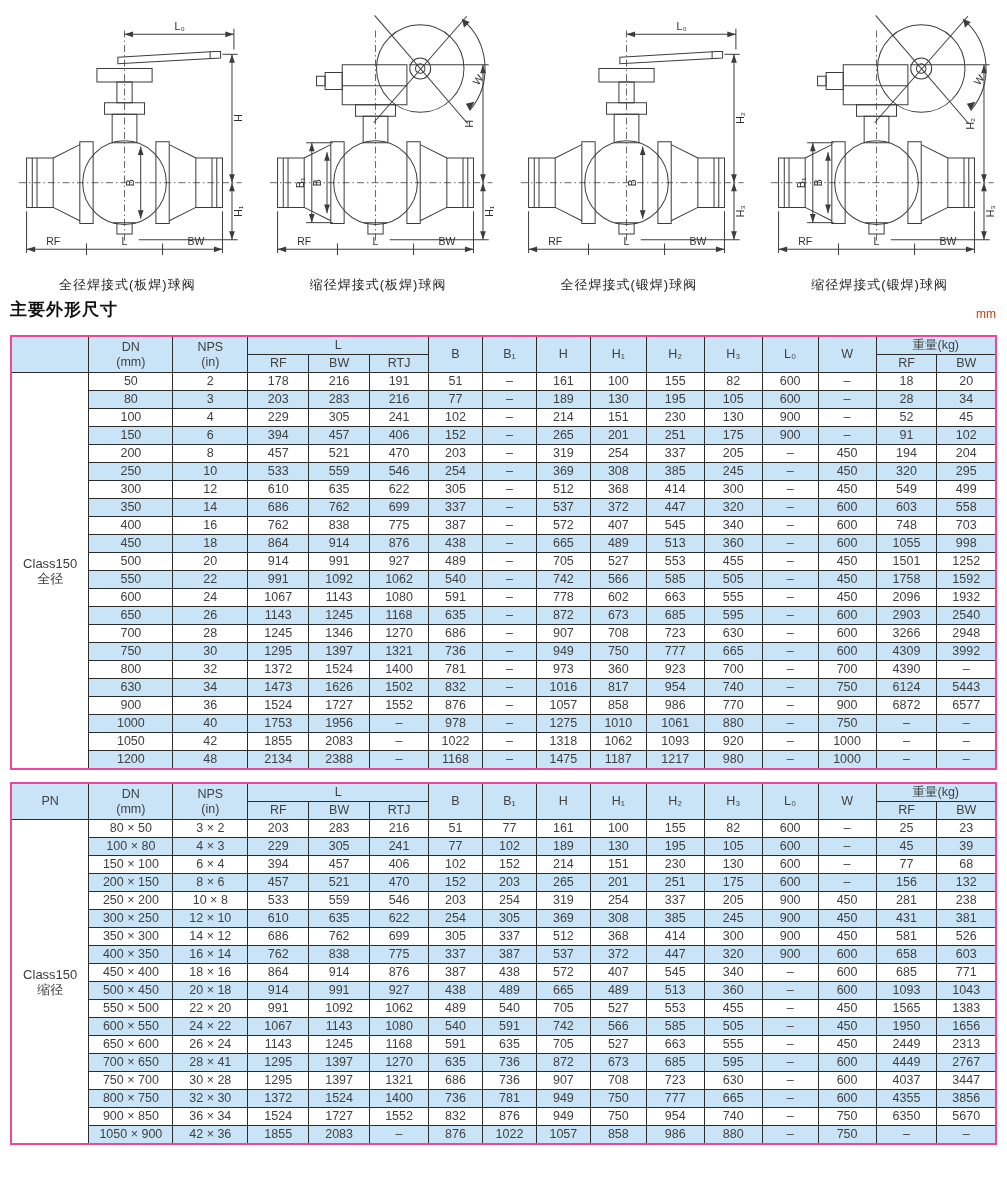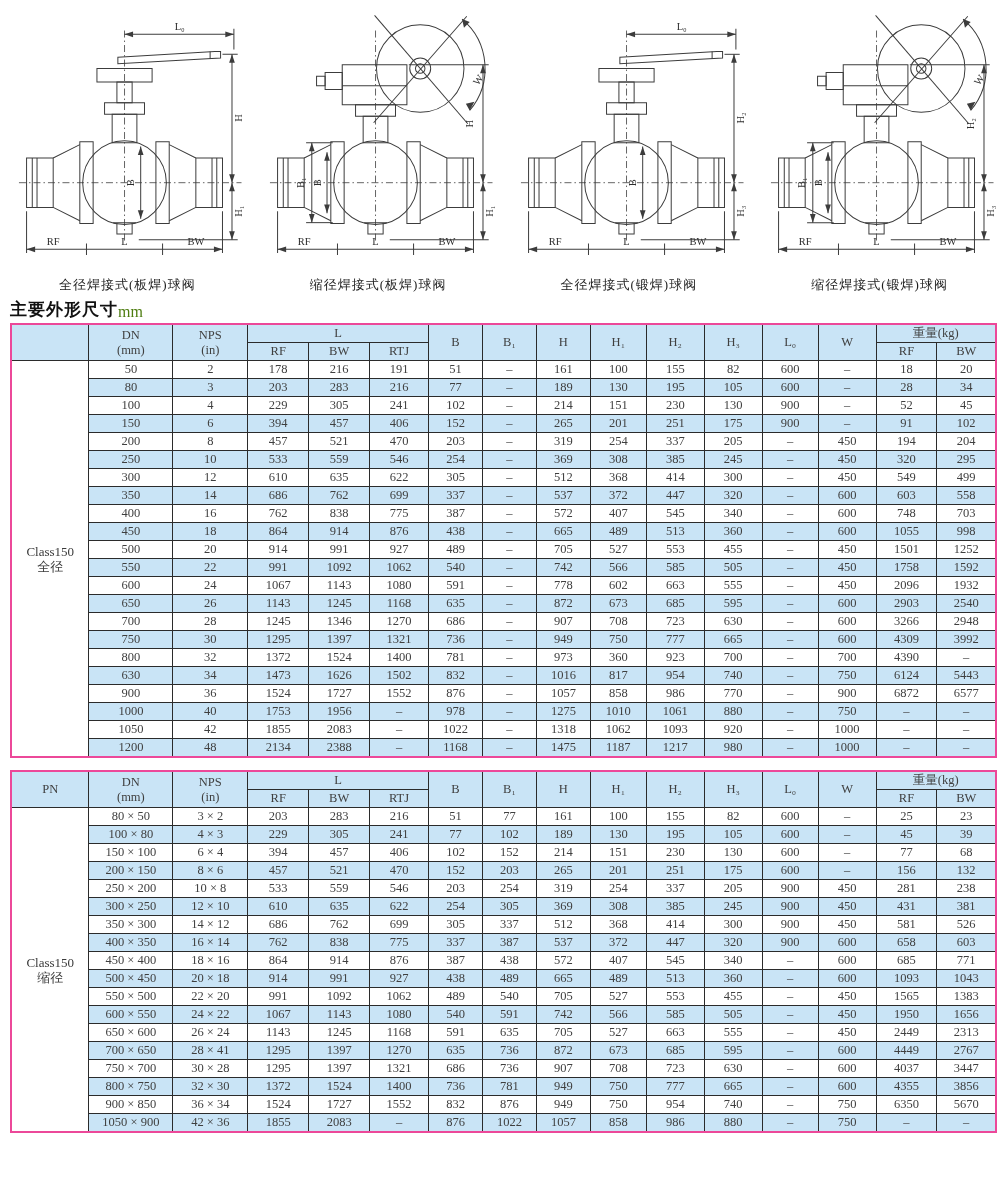--- a/index.html
+++ b/index.html
@@ -1,39 +1,39 @@
 <!DOCTYPE html>
 <html><head>
 <meta charset="utf-8">
 <style>
   * { box-sizing: border-box; }
   html, body { margin: 0; padding: 0; background: #ffffff; }
   .page {
     width: 1007px; height: 1196px; background: #fff;
-    font-family: Liberation Serif, serif;
-    color: #3f3f3f; overflow: hidden; border-radius: 17px;
+    font-family: Liberation Sans, sans-serif;
+    color: #3f3f3f; overflow: hidden;
   }
 
   
   .drawings { display: flex; padding: 2px 2px 0 2px; }
   .drawings figure { flex: 1 1 25%; margin: 0; text-align: center; }
   .drawings svg { width: 100%; height: 272px; display: block; }
   .drawings figcaption { font-size: 13px; color: #1e1e1e; margin-top: 2px; letter-spacing: 1px; text-align: center; }
 
   .dwg line, .dwg path, .dwg rect, .dwg circle, .dwg polygon {
     stroke: #3c3c3c; fill: none; stroke-width: 1; vector-effect: non-scaling-stroke;
   }
   .dwg .dash { stroke-dasharray: 7 3 1.5 3; stroke-width: 0.8; }
   .dwg polygon.ah { fill: #3c3c3c; stroke: none; }
   .dwg text { fill: #2e2e2e; font-size: 11px; stroke: none; font-family: inherit; }
 
   
-  .title-row { display: flex; align-items: flex-end; margin: 4px 11px 2px 10px; }
+  .title-row { display: flex; justify-content: space-between; align-items: flex-end; margin: 4px 11px 14px 10px; }
   .title-row h1 { font-size: 17px; font-weight: bold; color: #111; margin: 0; letter-spacing: 1px; }
-  .title-row .unit { font-size: 16px; color: #4d7c0f; }
+  .title-row .unit { font-size: 12px; color: #c2410c; }
 
   
   table.dim {
     border-collapse: collapse; table-layout: fixed;
     width: 987px; margin: 0 10px 12px 10px;
     border: 2px solid #ec4899;
   }
   table.dim th, table.dim td {
     border: 1px solid #2b2b2b; text-align: center; vertical-align: middle;
     font-size: 12.5px; color: #3f3f3f; padding: 1px 2px;

